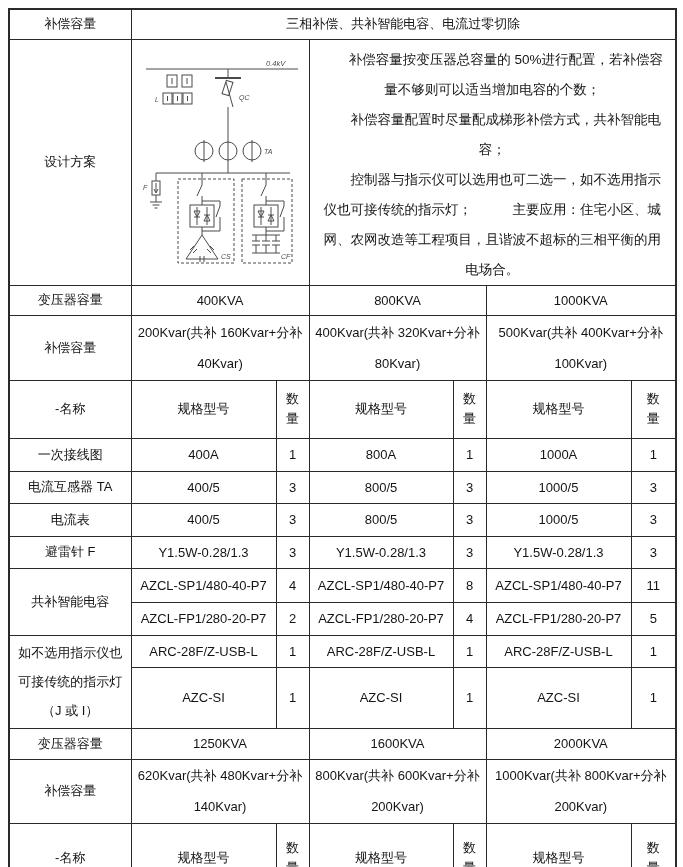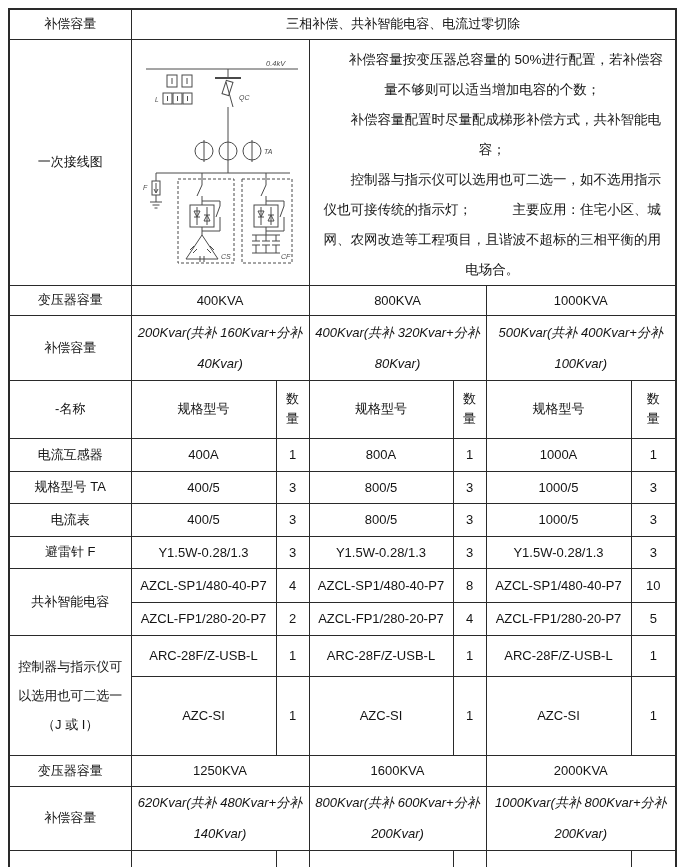--- a/index.html
+++ b/index.html
@@ -7,23 +7,23 @@
        font-family:"Liberation Sans","DejaVu Sans",sans-serif;color:#141414;}
   table.spec{border-collapse:collapse;width:667px;table-layout:fixed;border:2px solid #2a2a2a;}
   td{border:1px solid #2a2a2a;text-align:center;vertical-align:middle;
      font-size:13px;padding:1px 2px;overflow:hidden;background:#fff;}
   
   .h30{height:30px}.h219{height:219px}.h65{height:65px}.h58{height:58px}
   .h33{height:33px}.h32{height:32px}.h34{height:34px}.h61{height:61px}
   .h31{height:31px}.h64{height:64px}.h70{height:70px}
   .notes{text-align:center;vertical-align:top;padding:5px 9px 0 9px;}
   .notes p{margin:0;text-indent:2em;line-height:30px;font-size:13.5px;}
-  .comp{line-height:31px;padding:0 0;font-style:italic;}
+  .comp{line-height:31px;padding:0 0;}
   .vtext{display:inline-block;width:1.05em;word-break:break-all;line-height:20px;}
-  .namecell{padding:16px 8px;line-height:29px;}
+  .namecell{padding:2px 8px;line-height:29px;}
   .diagram-cell{padding:8px;vertical-align:middle;font-style:italic;}
   .diagram-cell svg{display:block;margin:0 auto;}
   svg text{font-family:"Liberation Sans","DejaVu Sans",sans-serif;fill:#4a4a4a;}
 </style>
 </head>
 <body>
 
 <table class="spec">
   <colgroup>
     <col style="width:122px">
@@ -35,21 +35,21 @@
     <col style="width:45px">
   </colgroup>
 
   <tbody>
       <tr class="h30">
     <td>补偿容量</td>
     <td colspan="6">三相补偿、共补智能电容、电流过零切除</td>
   </tr>
 
   <tr class="h219">
-    <td>一次接线图</td>
+    <td>设计方案</td>
     <td colspan="2" class="diagram-cell">
       <svg width="166" height="214" viewBox="0 0 166 214">
         <g stroke="#4a4a4a" stroke-width="1" fill="none">
 
           <line x1="6" y1="14" x2="158" y2="14"></line>
           <line x1="88" y1="14" x2="88" y2="23"></line>
           <line x1="75" y1="23" x2="101" y2="23" stroke-width="2"></line>
 
           <rect x="27" y="20" width="10" height="12"></rect>
               <line x1="32" y1="23" x2="32" y2="29"></line>
@@ -170,30 +170,30 @@
     <td>-名称</td>
     <td>规格型号</td>
     <td><span class="vtext">数量</span></td>
     <td>规格型号</td>
     <td><span class="vtext">数量</span></td>
     <td>规格型号</td>
     <td><span class="vtext">数量</span></td>
   </tr>
 
   <tr class="h33">
-    <td>电流互感器</td>
+    <td>一次接线图</td>
     <td>400A</td>
     <td>1</td>
     <td>800A</td>
     <td>1</td>
     <td>1000A</td>
     <td>1</td>
   </tr>
   <tr class="h32">
-    <td>规格型号 TA</td>
+    <td>电流互感器 TA</td>
     <td>400/5</td>
     <td>3</td>
     <td>800/5</td>
     <td>3</td>
     <td>1000/5</td>
     <td>3</td>
   </tr>
   <tr class="h33">
     <td>电流表</td>
     <td>400/5</td>
@@ -212,32 +212,32 @@
     <td>Y1.5W-0.28/1.3</td>
     <td>3</td>
   </tr>
   <tr class="h34">
     <td rowspan="2" class="namecell">共补智能电容</td>
     <td>AZCL-SP1/480-40-P7</td>
     <td>4</td>
     <td>AZCL-SP1/480-40-P7</td>
     <td>8</td>
     <td>AZCL-SP1/480-40-P7</td>
-    <td>10</td>
+    <td>11</td>
   </tr>
   <tr class="h33">
     <td>AZCL-FP1/280-20-P7</td>
     <td>2</td>
     <td>AZCL-FP1/280-20-P7</td>
     <td>4</td>
     <td>AZCL-FP1/280-20-P7</td>
     <td>5</td>
   </tr>
   <tr class="h32">
-    <td rowspan="2" class="namecell">控制器与指示仪可以选用也可二选一（J 或 I）</td>
+    <td rowspan="2" class="namecell">如不选用指示仪也可接传统的指示灯（J 或 I）</td>
     <td>ARC-28F/Z-USB-L</td>
     <td>1</td>
     <td>ARC-28F/Z-USB-L</td>
     <td>1</td>
     <td>ARC-28F/Z-USB-L</td>
     <td>1</td>
   </tr>
   <tr class="h61">
     <td>AZC-SI</td>
     <td>1</td>

